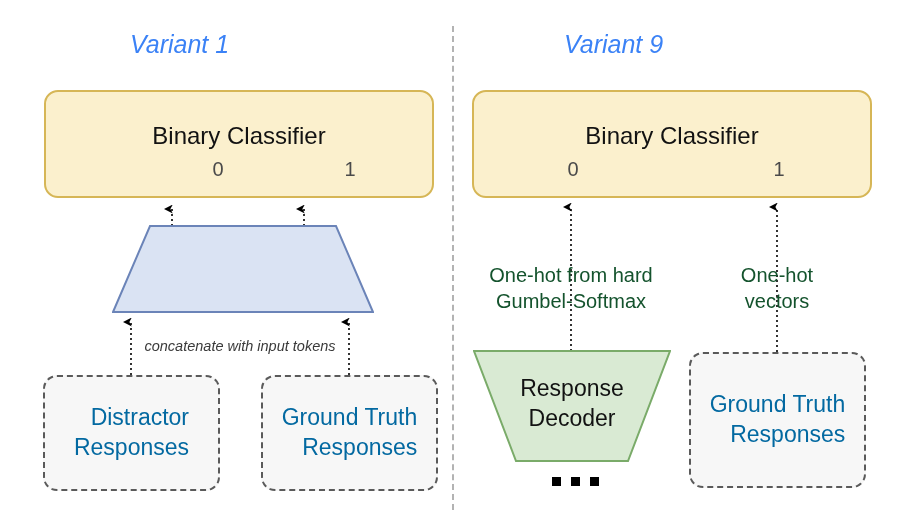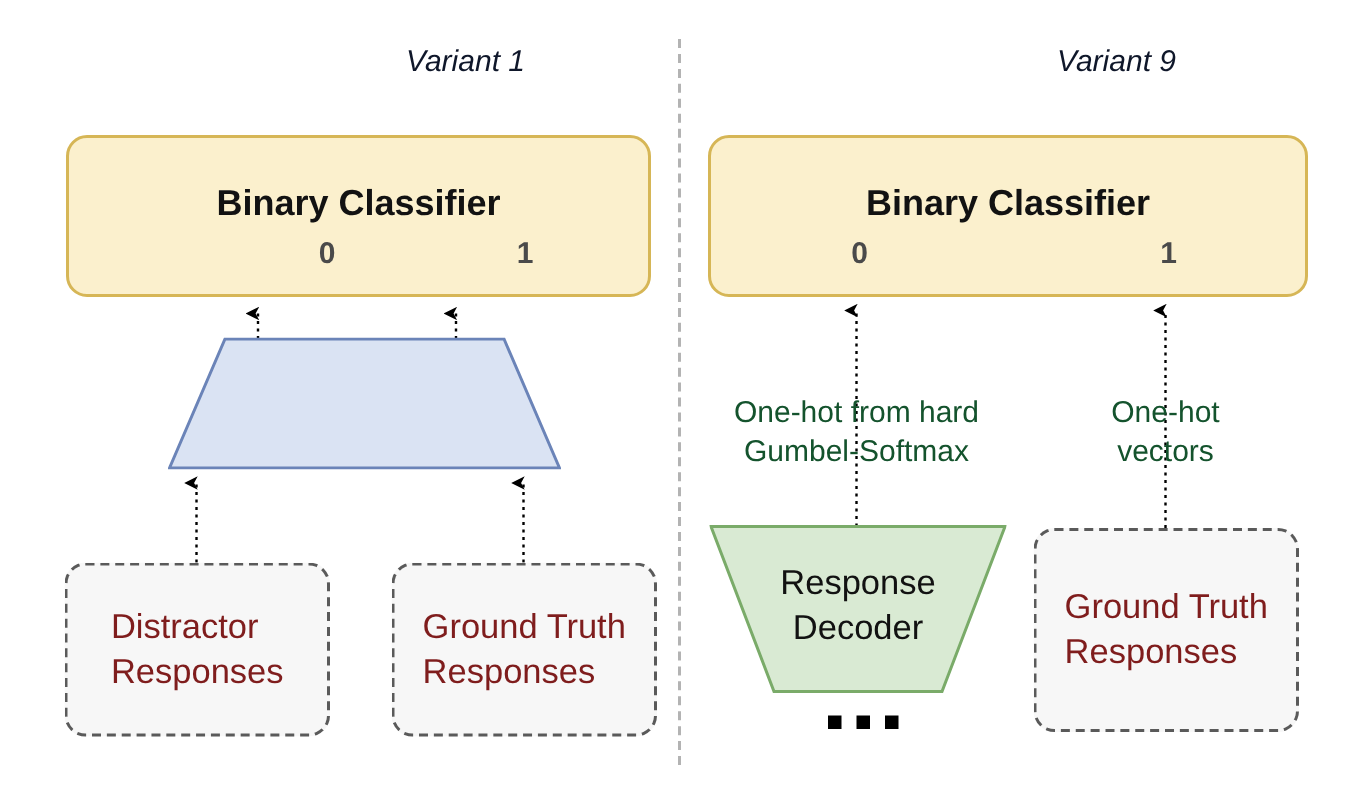--- a/index.html
+++ b/index.html
@@ -28,32 +28,31 @@
     left: 452px;
     top: 26px;
     width: 0;
     height: 484px;
     border-left: 2px dashed #b3b3b3;
   }
 
   
   .panel-title {
     font-style: italic;
-    font-size: 20px;
-    color: #0f172a;
-    text-align: right;
+    font-size: 25px;
+    color: #3b82f6;
+    text-align: left;
     white-space: nowrap;
   }
 
   
   .classifier-box {
     background: #fbf0cd;
     border: 2px solid #d6b656;
     border-radius: 14px;
-    font-weight: bold;
   }
   .classifier-title {
     position: absolute;
     left: 0; right: 0;
     top: 30px;
     text-align: center;
     font-size: 24px;
     color: #121212;
     white-space: nowrap;
   }
@@ -71,22 +70,22 @@
   .dashed-box {
     background: #f7f7f7;
     border: 2px dashed #5a5a5a;
     border-radius: 14px;
     display: flex;
     align-items: center;
     justify-content: center;
   }
   .dashed-label {
     font-size: 23px;
-    color: #7f1d1d;
-    text-align: left;
+    color: #0369a1;
+    text-align: right;
     line-height: 1.30;
     white-space: pre-line;
   }
 
   
   .trap-wrap { pointer-events: none; }
   .trap-label {
     position: absolute;
     left: 0; right: 0;
     text-align: center;
@@ -157,20 +156,21 @@
 
     <line x1="777" y1="352" x2="777" y2="207" stroke="#000" stroke-width="1.6" stroke-dasharray="2,3" marker-end="url(#ah)"></line>
   </svg>
 
   <div class="abs trap-wrap" style="left:112px; top:225px; width:262px; height:88px;">
     <svg width="262" height="88" viewBox="0 0 262 88">
       <polygon points="38,1 224,1 261,87 1,87" fill="#dae3f3" stroke="#6b84b8" stroke-width="2"></polygon>
     </svg>
   </div>
 
+  <div class="abs edge-caption-italic" style="left:90px; top:338px; width:300px;">concatenate with input tokens</div>
 
   <div class="abs dashed-box" style="left:43px; top:375px; width:177px; height:116px;">
     <div class="dashed-label">Distractor
 Responses</div>
   </div>
   <div class="abs dashed-box" style="left:261px; top:375px; width:177px; height:116px;">
     <div class="dashed-label">Ground Truth
 Responses</div>
   </div>
 

